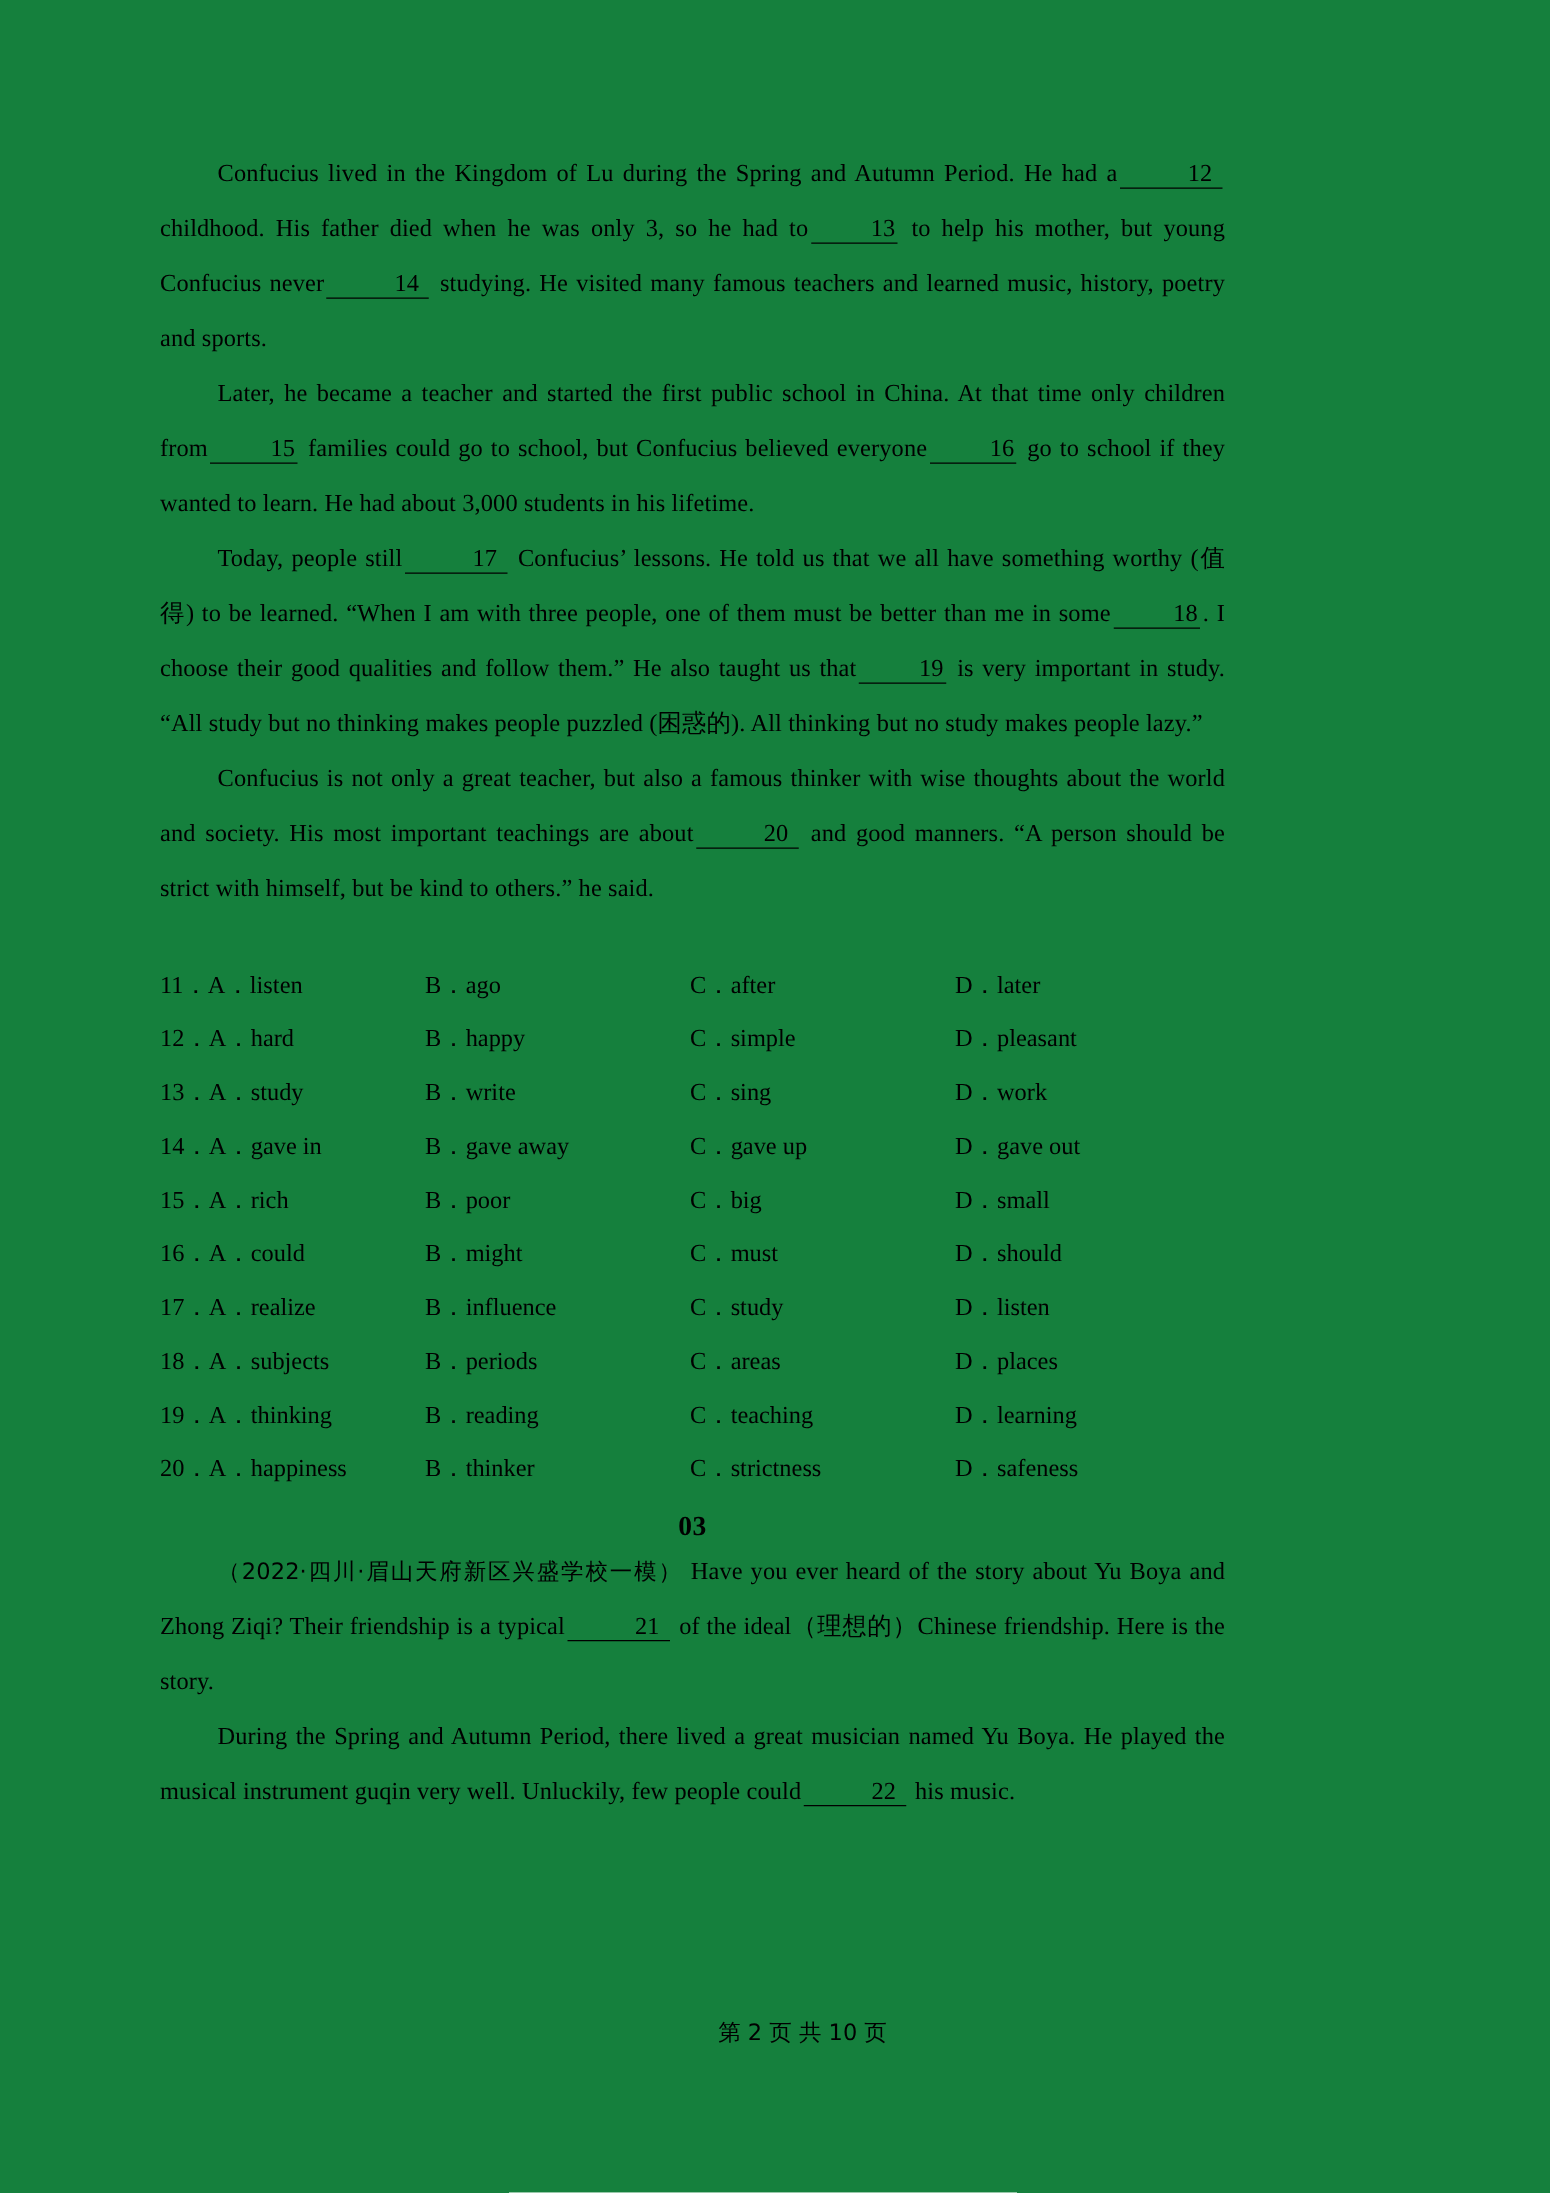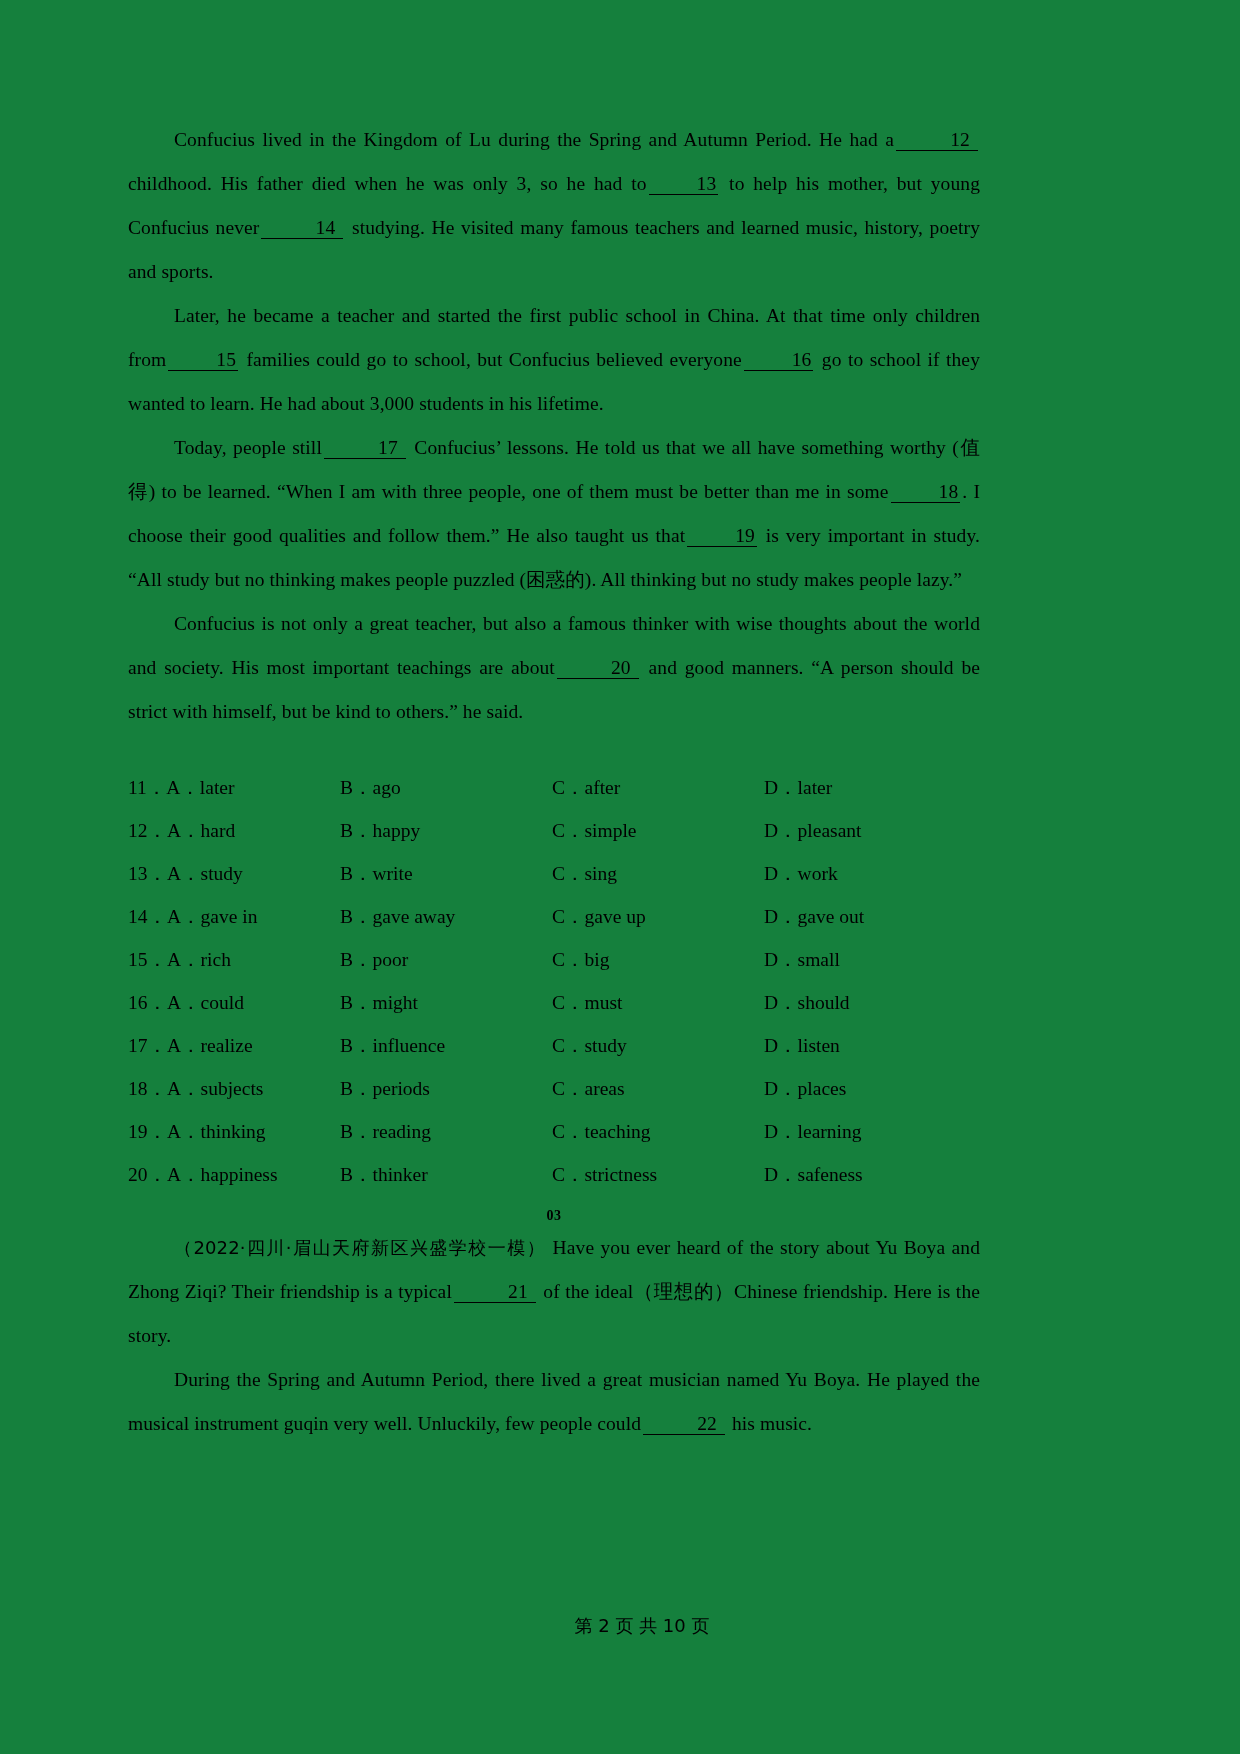--- a/index.html
+++ b/index.html
@@ -64,21 +64,21 @@
     padding: 0;
     white-space: nowrap;
   }
   .opt-num { width: 212px; }
   .opt-b   { width: 212px; }
   .opt-c   { width: 212px; }
   .opt-d   { width: 216px; }
 
   .section-number {
     text-align: center;
-    font-size: 14px;
+    font-size: 22px;
     font-weight: bold;
     margin-top: 20px;
     margin-bottom: 2px;
     letter-spacing: 0.5px;
   }
 
   .cn {
     font-family: "DejaVu Sans", "Liberation Sans", sans-serif;
     font-size: 18px;
   }
@@ -115,21 +115,21 @@
     <p class="para"><span>Today, people still</span><span class="blank w-lg">17</span>
       <span>Confucius’ lessons. He told us that we all have something worthy (值得) to be learned. “When I am with three people, one of them must be better than me in some</span><span class="blank w-md">18</span><span>. I choose their good qualities and follow them.” He also taught us that</span><span class="blank w-sm">19</span>
       <span>is very important in study. “All study but no thinking makes people puzzled (困惑的). All thinking but no study makes people lazy.”</span></p>
 
     <p class="para"><span>Confucius is not only a great teacher, but also a famous thinker with wise thoughts about the world and society. His most important teachings are about</span><span class="blank w-lg">20</span>
       <span>and good manners. “A person should be strict with himself, but be kind to others.” he said.</span></p>
 
     <table class="options">
       <tbody>
         <tr>
-          <td class="opt-num"><span>11</span>．<span>A．later</span></td>
+          <td class="opt-num"><span>11</span>．<span>A．listen</span></td>
           <td class="opt-b"><span>B．ago</span></td>
           <td class="opt-c"><span>C．after</span></td>
           <td class="opt-d"><span>D．later</span></td>
         </tr>
         <tr>
           <td class="opt-num"><span>12</span>．<span>A．hard</span></td>
           <td class="opt-b"><span>B．happy</span></td>
           <td class="opt-c"><span>C．simple</span></td>
           <td class="opt-d"><span>D．pleasant</span></td>
         </tr>

